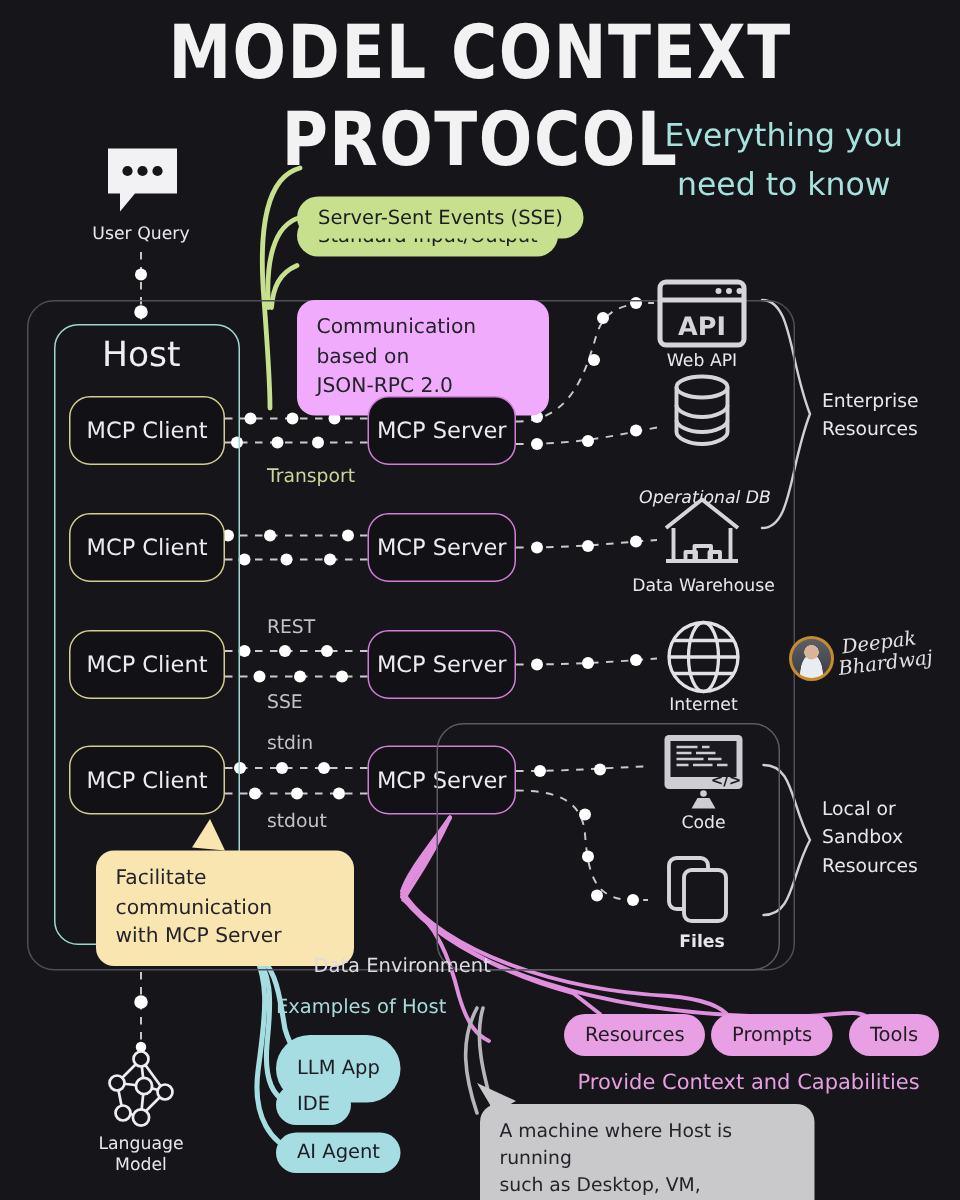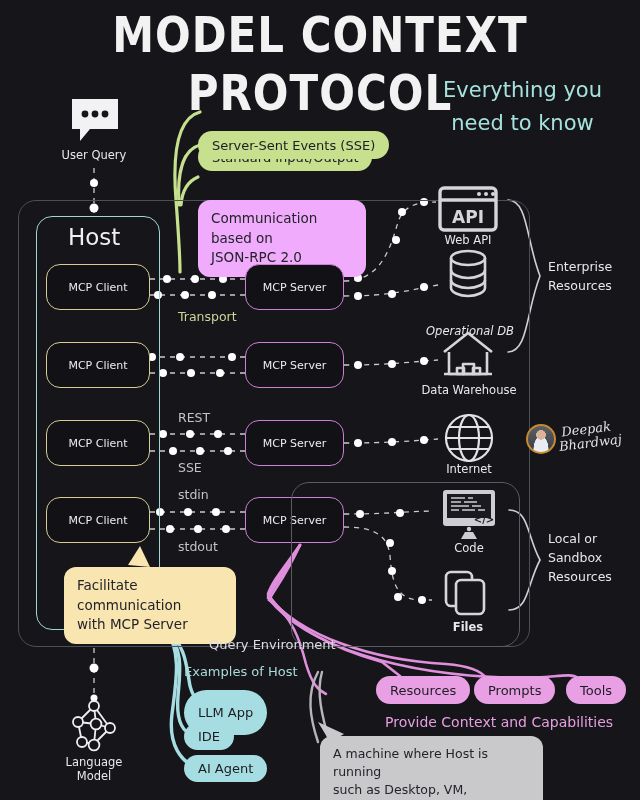--- a/index.html
+++ b/index.html
@@ -42,21 +42,21 @@
     font-size:13.5px; line-height:1.45; padding:9px 13px;
   }
   .bubble.green { background:#f0abfc; }
   .bubble.yellow{ background:#f8e5b0; }
   .bubble.grey  { background:#c9c9cc; }
 
   
   .fbox {
     position:absolute; border-radius:14px; background:#111116;
     display:flex; align-items:center; justify-content:center;
-    color:#ececf0; font-size:11px;
+    color:#ececf0; font-size:15px;
   }
   .fbox.client { border:1.6px solid #d6cd92; }
   .fbox.server { border:1.6px solid #cf7fd6; }
 
   .hostbox {
     position:absolute; border:1.6px solid #9ed6d1; border-radius:16px;
     background:transparent;
   }
   .host-label {
     position:absolute; color:#f0f0f4; font-size:23px;
@@ -373,21 +373,21 @@
 
   <div class="avatar" style="left:526px; top:424px;"></div>
   <div class="sig" style="left:562px; top:422px;">
     <div>Deepak</div>
     <div style="margin-left:-4px;">Bhardwaj</div>
   </div>
 
   <div class="bubble yellow" style="left:64px; top:567px; width:172px; white-space:pre-line;">Facilitate communication
 with MCP Server</div>
 
-  <div class="mini grey" style="left:209px; top:637px; font-size:13px; color:#dcdce2;">Query Environment</div>
+  <div class="mini grey" style="left:209px; top:637px; font-size:13px; color:#dcdce2;">Data Environment</div>
   <div class="mini teal" style="left:184px; top:664px; font-size:13px;">Examples of Host</div>
 
   <div class="pill cyan" style="left:184px; top:690px; height:45px;">
     <span>LLM App</span>
   </div>
   <div class="pill cyan" style="left:184px; top:723px; height:27px;">
     <span>IDE</span>
   </div>
   <div class="pill cyan" style="left:184px; top:755px; height:27px;">
     <span>AI Agent</span>

